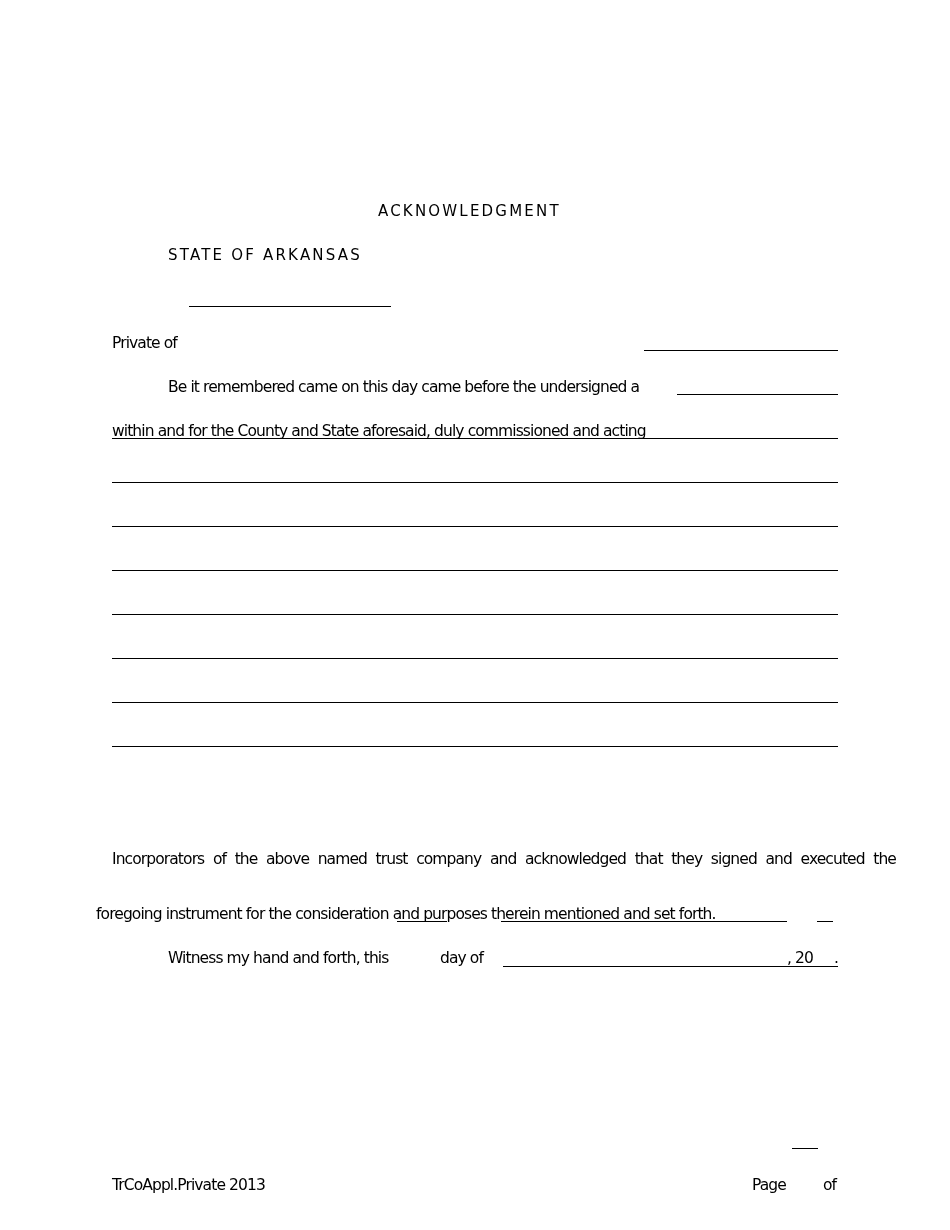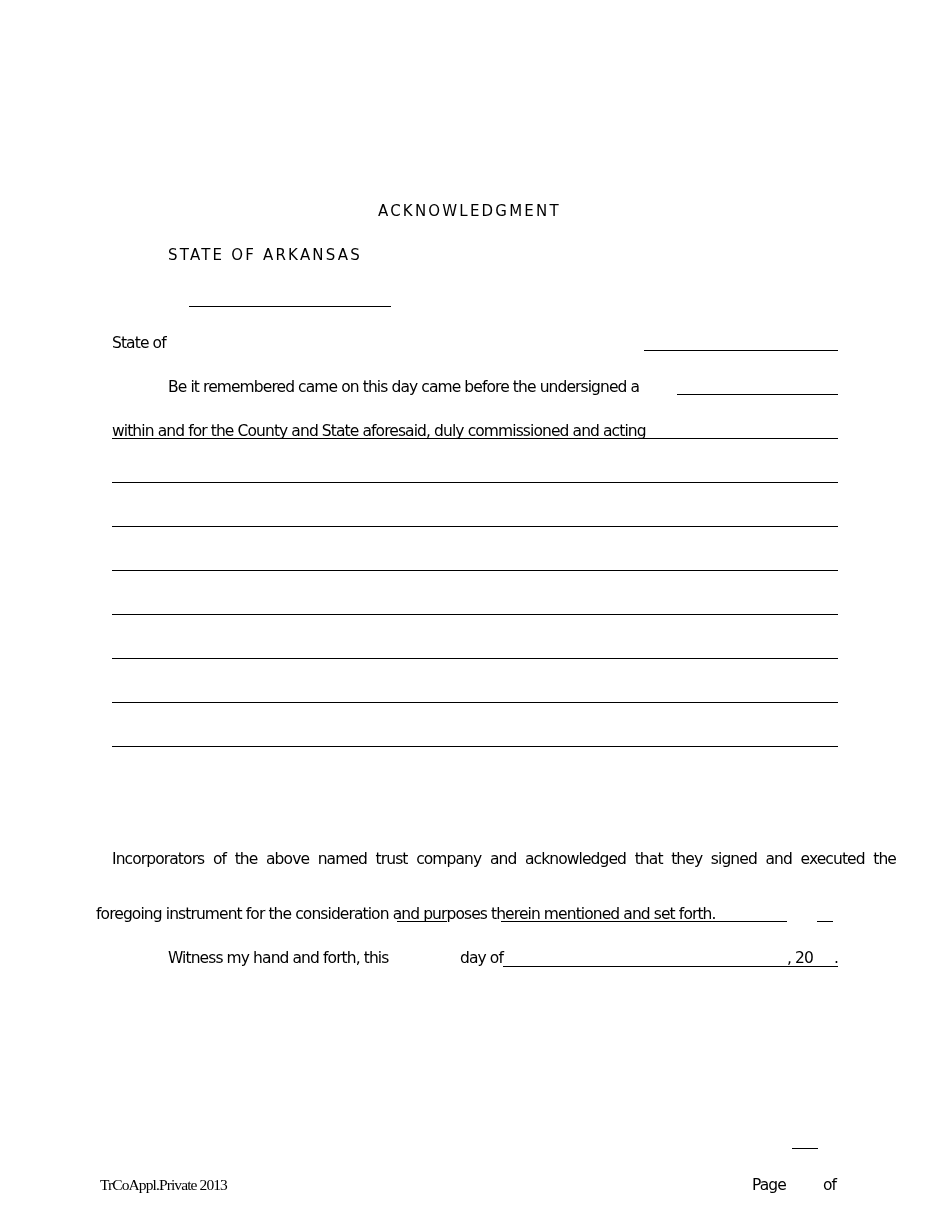--- a/index.html
+++ b/index.html
@@ -14,21 +14,21 @@
   </style>
 </head>
 <body>
 
 <div>
 
   <div class="abs caps" style="left:378px; top:158px;">ACKNOWLEDGMENT</div>
 
   <div class="abs caps" style="left:168px; top:202px;">STATE OF ARKANSAS</div>
 
-  <div class="abs txt" style="left:112px; top:290px;">State of</div>
+  <div class="abs txt" style="left:112px; top:290px;">Private of</div>
   <div class="rule" style="left:189px; width:202px; top:306px;"></div>
 
   <div class="abs txt" style="left:168px; top:334px;">Be it remembered came on this day came before the undersigned a</div>
   <div class="rule" style="left:644px; width:194px; top:350px;"></div>
 
   <div class="abs txt" style="left:112px; top:378px;">within and for the County and State aforesaid, duly commissioned and acting</div>
   <div class="rule" style="left:677px; width:161px; top:394px;"></div>
 
   <div class="rule" style="left:112px; width:726px; top:438px;"></div>
   <div class="rule" style="left:112px; width:726px; top:482px;"></div>
@@ -37,26 +37,26 @@
   <div class="rule" style="left:112px; width:726px; top:614px;"></div>
   <div class="rule" style="left:112px; width:726px; top:658px;"></div>
   <div class="rule" style="left:112px; width:726px; top:702px;"></div>
   <div class="rule" style="left:112px; width:726px; top:746px;"></div>
 
   <div class="justified" style="top:817px;margin-top:33px;">Incorporators of the above named trust company and acknowledged that they signed and executed the</div>
   <div class="abs txt" style="left:96px; top:861px;text-align:right;">foregoing instrument for the consideration and purposes therein mentioned and set forth.</div>
 
   <div class="abs txt" style="left:168px; top:905px;">Witness my hand and forth, this</div>
   <div class="rule" style="left:397px; width:50px; top:921px;"></div>
-  <div class="abs txt" style="left:460px; top:905px;text-align:center;">day of</div>
+  <div class="abs txt" style="left:440px; top:905px;text-align:center;">day of</div>
   <div class="rule" style="left:501px; width:286px; top:921px;"></div>
   <div class="abs txt" style="left:787px; top:905px;">, 20</div>
   <div class="rule" style="left:817px; width:16px; top:921px;"></div>
   <div class="abs txt" style="left:834px; top:905px;">.</div>
 
   <div class="rule" style="left:503px; width:335px; top:966px;"></div>
 
-  <div class="abs txt" style="left:100px; top:1132px;font-family:Liberation Serif, serif;">TrCoAppl.Private 2013</div>
+  <div class="abs txt" style="left:112px; top:1132px;">TrCoAppl.Private 2013</div>
   <div class="abs txt" style="left:752px; top:1132px;">Page</div>
   <div class="rule" style="left:792px; width:26px; top:1148px;"></div>
   <div class="abs txt" style="left:823px; top:1132px;">of</div>
 
 </div>
 
 </body></html>

